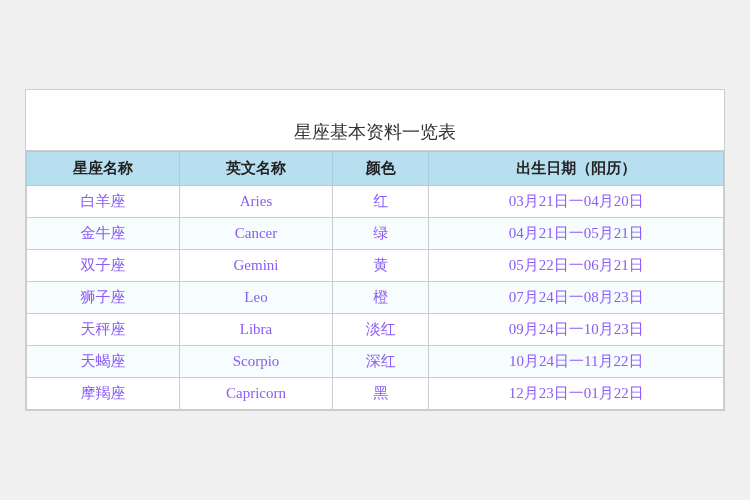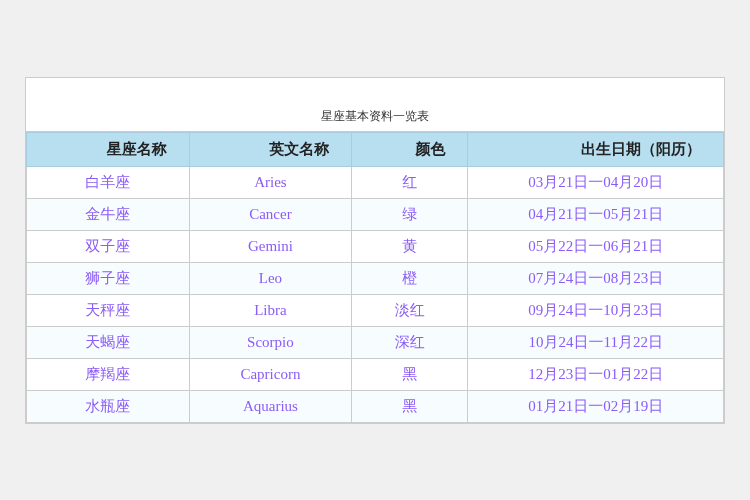--- a/index.html
+++ b/index.html
@@ -13,35 +13,35 @@
       font-family: "SimSun", "宋体", serif;
       font-size: 15px;
     }
     .container {
       background: #fff;
       border: 1px solid #ccc;
       width: 700px;
     }
     .page-title {
       text-align: center;
-      font-size: 12px;
+      font-size: 18px;
       color: #333;
       padding: 6px 0;
       border-bottom: 1px solid #ccc;
       margin-top: 24px;
     }
     table {
       width: 100%;
       border-collapse: collapse;
     }
     th {
       background-color: #b8dff0;
       border: 1px solid #aacce0;
-      padding: 7px 22px;
-      text-align: right;
+      padding: 7px 10px;
+      text-align: center;
       font-weight: bold;
       color: #222;
     }
     td {
       border: 1px solid #ccc;
       padding: 6px 10px;
       text-align: center;
       color: #8b5cf6;
     }
     tr:nth-child(odd) td {
@@ -101,21 +101,15 @@
           <td>Scorpio</td>
           <td>深红</td>
           <td>10月24日一11月22日</td>
         </tr>
         <tr>
           <td>摩羯座</td>
           <td>Capricorn</td>
           <td>黑</td>
           <td>12月23日一01月22日</td>
         </tr>
-        <tr>
-          <td>水瓶座</td>
-          <td>Aquarius</td>
-          <td>黑</td>
-          <td>01月21日一02月19日</td>
-        </tr>
       </tbody>
   </table>
 </div>
 
 </body></html>

